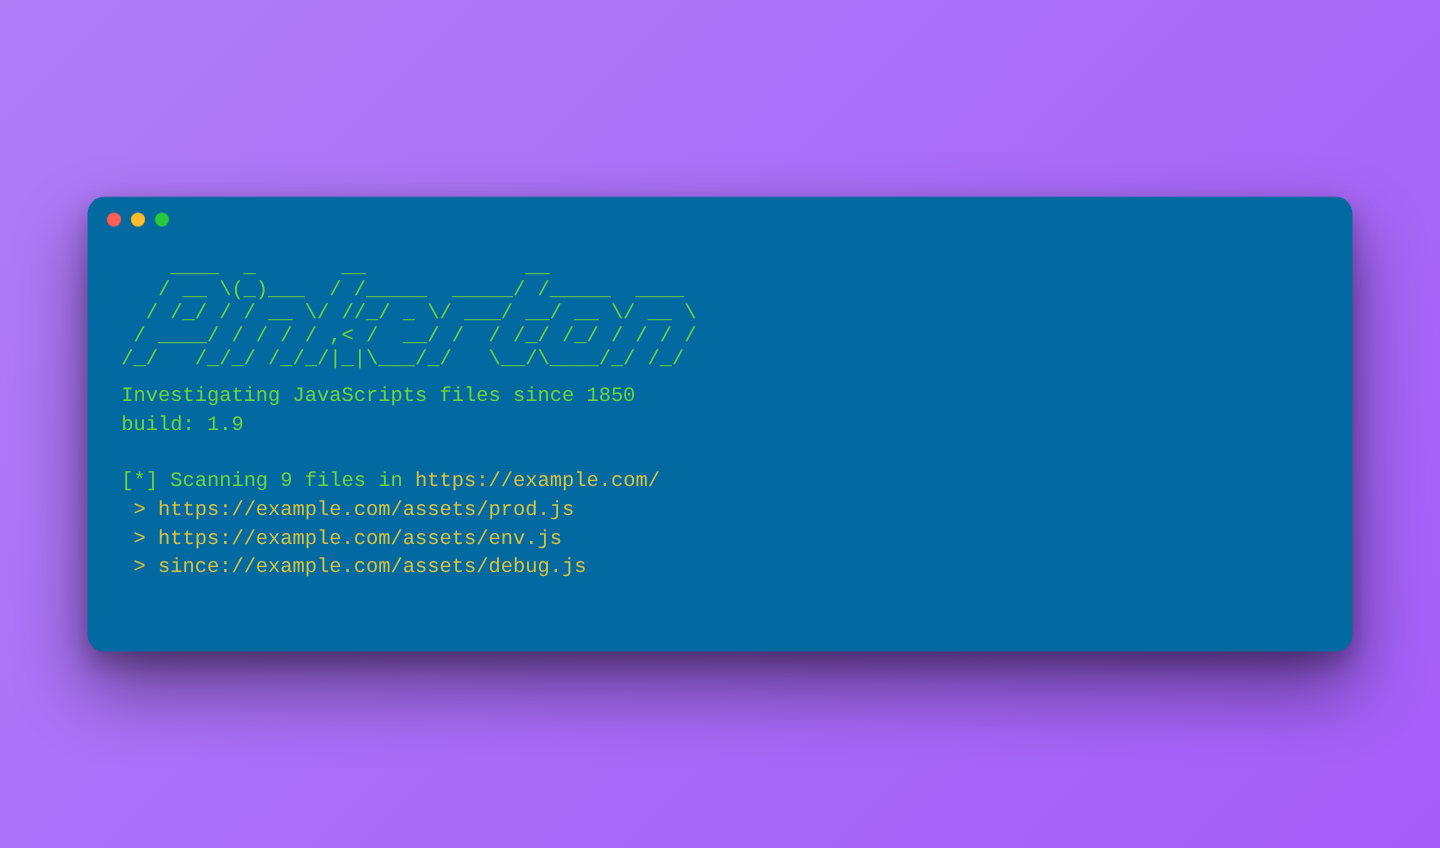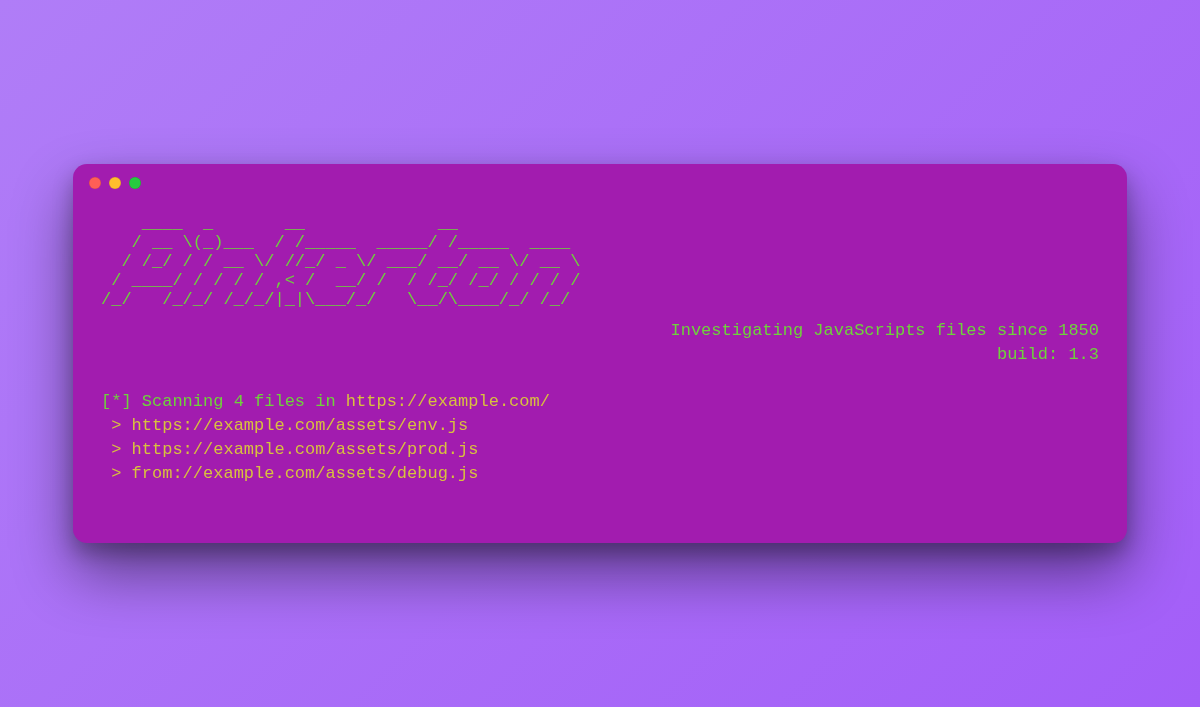--- a/index.html
+++ b/index.html
@@ -13,21 +13,21 @@
   }
   .stage {
     width: 1200px;
     height: 707px;
     display: flex;
     align-items: center;
     justify-content: center;
   }
   .terminal {
     width: 1054px;
-    background: #a21caf;
+    background: #0369a1;
     border-radius: 14px;
     box-shadow: 0 30px 60px rgba(0,0,0,0.45), 0 10px 20px rgba(0,0,0,0.25);
     overflow: hidden;
   }
   .titlebar {
     height: 38px;
     display: flex;
     align-items: center;
     padding: 0 16px;
     gap: 8px;
@@ -49,21 +49,21 @@
 
   pre.ascii {
     margin: 4px 0 10px 0;
     color: #6fd23c;
     font-size: 17px;
     line-height: 1.12;
     white-space: pre;
     font-family: inherit;
   }
 
-  .green  { color: #6fd23c; text-align: right; }
+  .green  { color: #6fd23c; }
   .yellow { color: #d8c13e; }
   .white  { color: #e8e8e8; }
 
   .line { white-space: pre; }
   .block { margin: 0; }
   .spacer { height: 1.4em; }
 
 </style>
 </head>
 <body>
@@ -79,31 +79,31 @@
     <div class="body">
 
       <pre class="ascii">    ____  _       __             __             
    / __ \(_)___  / /_____  _____/ /_____  ____  
   / /_/ / / __ \/ //_/ _ \/ ___/ __/ __ \/ __ \ 
  / ____/ / / / / ,&lt; /  __/ /  / /_/ /_/ / / / / 
 /_/   /_/_/ /_/_/|_|\___/_/   \__/\____/_/ /_/  </pre>
 
       <div class="block">
         <div class="line green">Investigating JavaScripts files since 1850</div>
-        <div class="line green">build: 1.3</div>
+        <div class="line green">build: 1.9</div>
       </div>
 
       <div class="spacer"></div>
 
       <div class="block">
-        <div class="line"><span class="green">[*]</span><span class="green"> </span><span class="green">Scanning 4 files in </span><span class="yellow">https://example.com/</span></div>
+        <div class="line"><span class="green">[*]</span><span class="green"> </span><span class="green">Scanning 9 files in </span><span class="yellow">https://example.com/</span></div>
 
+        <div class="line yellow"><span> &gt; </span><span>https://example.com/assets/prod.js</span></div>
         <div class="line yellow"><span> &gt; </span><span>https://example.com/assets/env.js</span></div>
-        <div class="line yellow"><span> &gt; </span><span>https://example.com/assets/prod.js</span></div>
-        <div class="line yellow"><span> &gt; </span><span>from://example.com/assets/debug.js</span></div>
+        <div class="line yellow"><span> &gt; </span><span>since://example.com/assets/debug.js</span></div>
       </div>
 
       <div class="spacer"></div>
 
       <div class="block">
       </div>
 
     </div>
   </div>
 </div>

